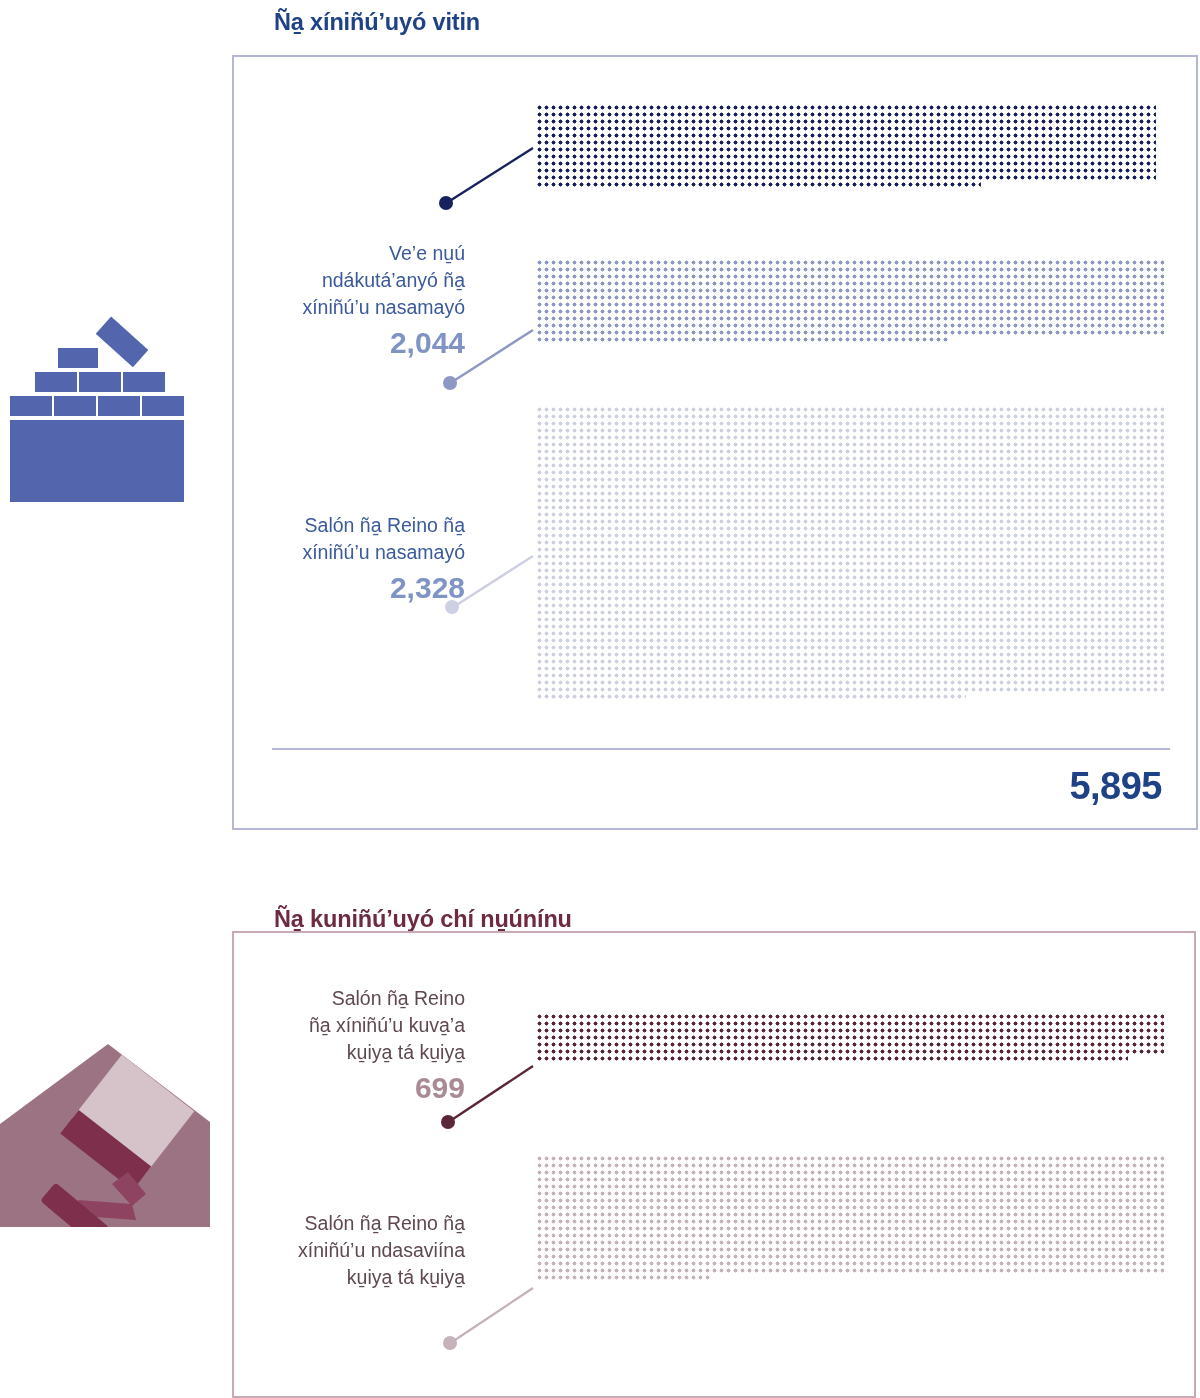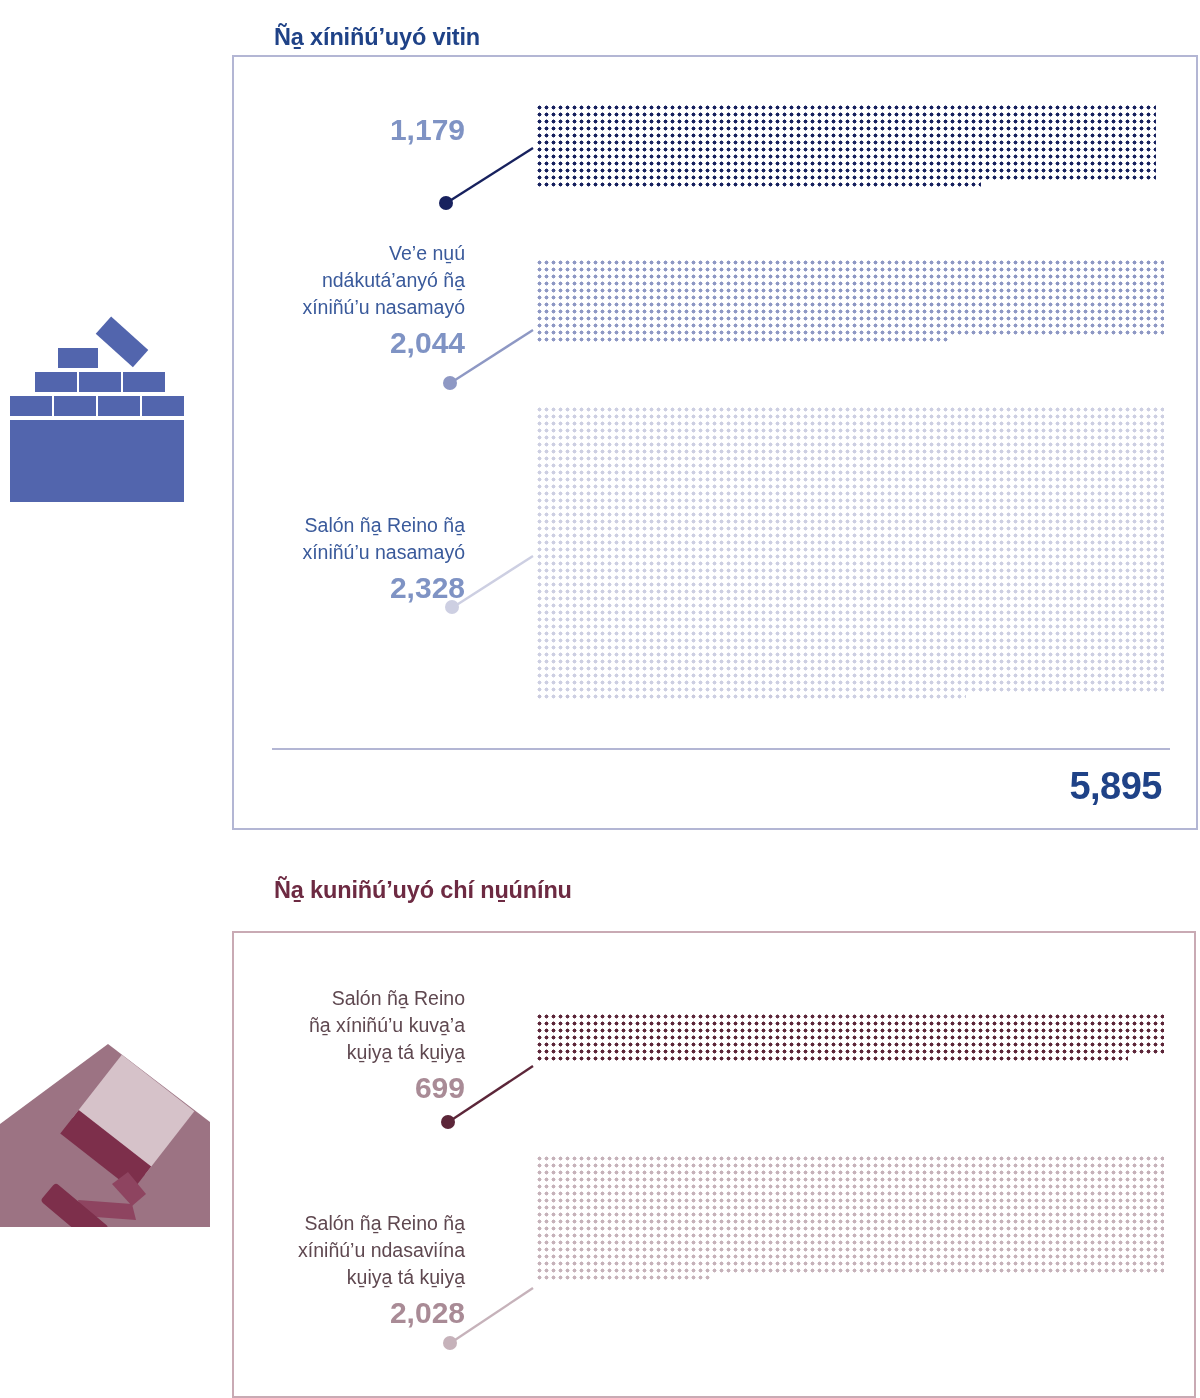--- a/index.html
+++ b/index.html
@@ -19,22 +19,22 @@
   #section-maintenance  { top: 868px; height: 530px; }
 
   .section-title {
     position: absolute;
     left: 274px;
     top: 9px;
     font-size: 23.5px;
     font-weight: bold;
     letter-spacing: -0.15px;
   }
-  #section-construction .section-title { color: #1f4287; margin-top: 15px; }
-  #section-maintenance  .section-title { color: #6d2a42; }
+  #section-construction .section-title { color: #1f4287; }
+  #section-maintenance  .section-title { color: #6d2a42; margin-top: 29px; }
 
   .panel {
     position: absolute;
     left: 232px;
     right: 0px;
     border: 2px solid #b3b6d4;
     background: #ffffff;
   }
   #panel-construction { top: 55px; height: 775px; right: 2px; }
   #panel-maintenance  { top: 63px; height: 467px; right: 4px; border-color: #c9aab4; }
@@ -142,21 +142,20 @@
         <rect x="134" y="86" width="42" height="20"></rect>
         <rect x="2" y="110" width="174" height="82"></rect>
         <g transform="rotate(42 113 33)">
             <rect x="88" y="20" width="50" height="23"></rect>
           </g>
       </g>
     </svg>
   </div>
 
   <div class="label-block" id="label-1">
-    <div class="label-value">1,179</div>
   </div>
 
   <div class="label-block" id="label-2">
     <div class="label-text">Ve’e nu̱ú
 ndákutá’anyó ña̱
 xíniñú’u nasamayó</div>
     <div class="label-value">2,044</div>
   </div>
 
   <div class="label-block" id="label-3">
@@ -276,21 +275,20 @@
   <div class="label-text">Salón ña̱ Reino
 ña̱ xíniñú’u kuva̱’a
 ku̱iya̱ tá ku̱iya̱</div>
   <div class="label-value">699</div>
 </div>
 
 <div class="label-block maroon" id="label-5">
   <div class="label-text">Salón ña̱ Reino ña̱
 xíniñú’u ndasaviína
 ku̱iya̱ tá ku̱iya̱</div>
-  <div class="label-value">2,028</div>
 </div>
 
 <div class="bar" id="bar-4">
   <div class="bar-rows">
     <div class="bar-row dots-maroon" style="width:628px"></div>
     <div class="bar-row dots-maroon" style="width:628px"></div>
     <div class="bar-row dots-maroon" style="width:628px"></div>
     <div class="bar-row dots-maroon" style="width:628px"></div>
     <div class="bar-row dots-maroon" style="width:628px"></div>
     <div class="bar-row dots-maroon" style="width:628px"></div>

